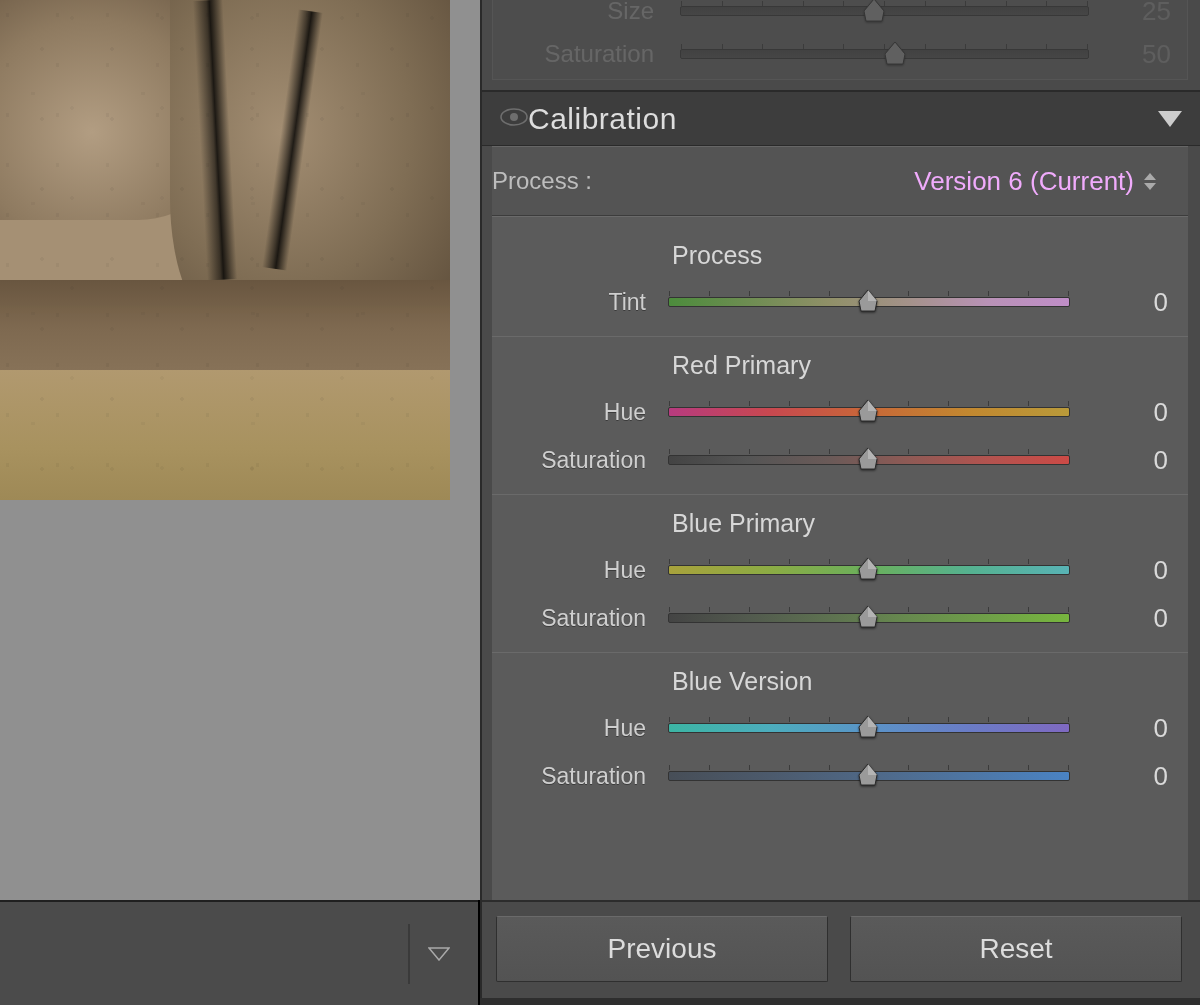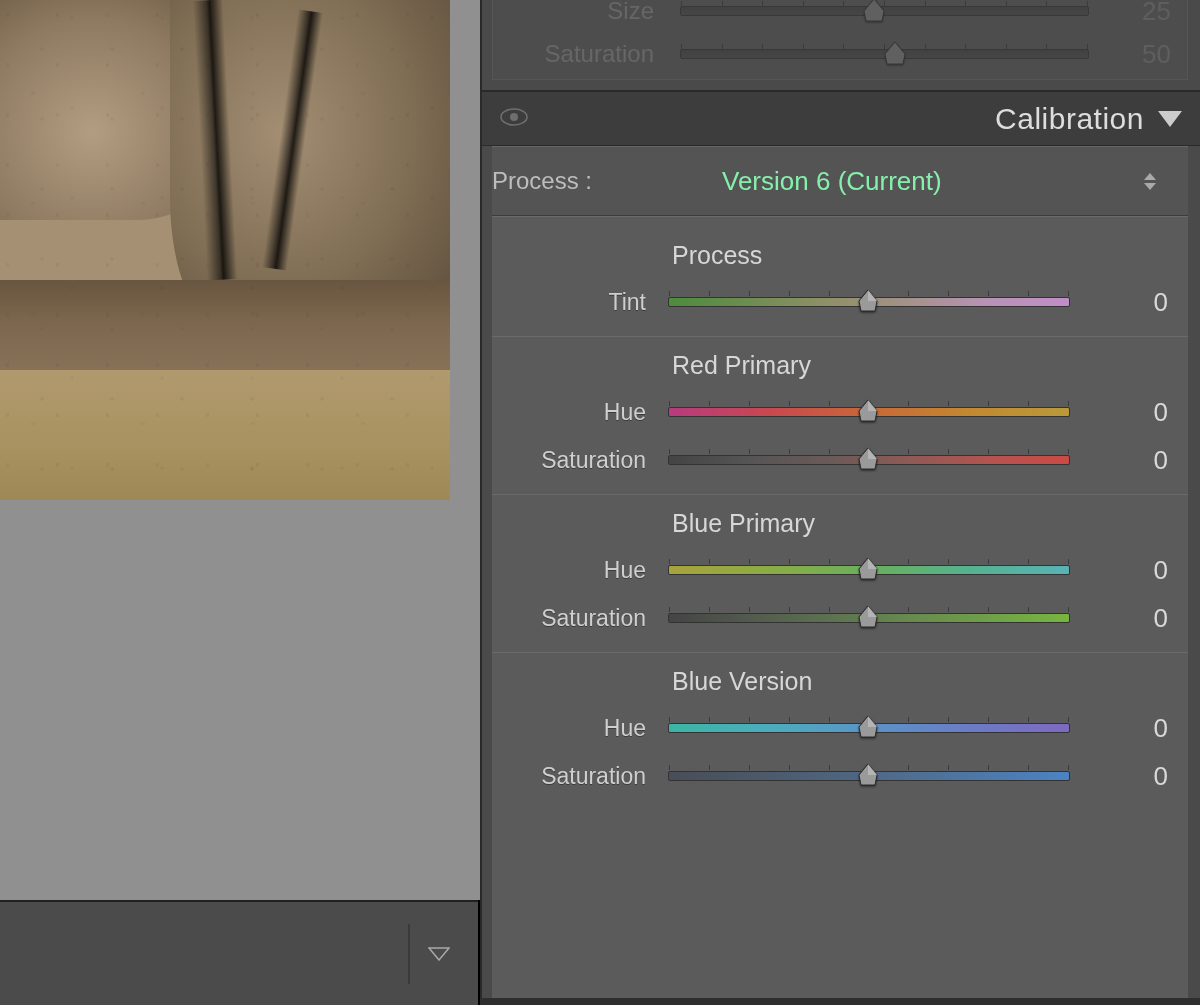--- a/index.html
+++ b/index.html
@@ -31,26 +31,26 @@
   .grain-row { display:flex; align-items:center; height:42px; padding:0 16px 0 0; position:relative; }
   .grain-label { width:175px; text-align:right; color:#9a9a9a; font-size:24px; padding-right:14px; }
   .grain-track { flex:1; height:10px; background:linear-gradient(180deg,#474747,#4e4e4e); border:1px solid #333; border-radius:2px; position:relative; margin:0 12px; }
   .grain-ticks { position:absolute; inset:-6px 0 auto 0; height:6px; display:flex; justify-content:space-between; }
   .grain-ticks span { width:1px; height:5px; background:#3a3a3a; }
   .grain-value { width:70px; text-align:right; color:#888; font-size:26px; }
   .grain-knob { position:absolute; top:-8px; width:20px; height:24px; }
   .knob-svg { width:20px; height:24px; display:block; filter: drop-shadow(0 1px 1px rgba(0,0,0,.6)); }
 
   .panel-header { height:56px; background:#3d3d3d; border-top:2px solid #2a2a2a; border-bottom:1px solid #2a2a2a; display:flex; align-items:center; padding:0 18px 0 18px; }
-  .panel-title { flex:1; text-align:right; color:#ddd; font-size:30px; font-weight:400; letter-spacing:.5px; padding-right:14px; }
+  .panel-title { flex:1; color:#ddd; font-size:30px; font-weight:400; letter-spacing:.5px; padding-right:14px; }
   .triangle-down { width:0; height:0; border-left:12px solid transparent; border-right:12px solid transparent; border-top:16px solid #ccc; }
 
   .process-row { background:#545454; height:70px; display:flex; align-items:center; border-bottom:1px solid #3c3c3c; border-top:1px solid #666; margin:0 12px 0 10px; padding:0 32px 0 0; }
   .process-label { color:#bdbdbd; font-size:24px; width:230px; padding-right:36px; }
-  .process-value { color:#86efac; font-size:26px; flex:1; padding-right:10px; }
+  .process-value { color:#f0abfc; font-size:26px; flex:1; text-align:right; padding-right:10px; }
   .updown { display:inline-flex; flex-direction:column; gap:3px; }
   .updown div { width:0; height:0; border-left:6px solid transparent; border-right:6px solid transparent; }
   .up { border-bottom:7px solid #aaa; }
   .down { border-top:7px solid #aaa; }
 
   .calib-body { flex:1; background:#5b5b5b; margin:0 12px 0 10px; border-top:1px solid #6a6a6a; padding:14px 0 18px 0; }
   .section-title { color:#d7d7d7; font-size:25px; padding:10px 0 8px 180px; }
   .slider-row { display:flex; align-items:center; height:48px; padding:0 20px 0 0; }
   .slider-label { width:170px; text-align:right; font-size:23px; color:#cfcfcf; padding-right:16px; text-shadow:0 1px 0 rgba(0,0,0,.35); }
   .slider-track { flex:1; height:10px; border:1px solid #333; border-radius:2px; position:relative; margin:0 6px; }
@@ -360,13 +360,17 @@
             <svg class="knob-svg" viewBox="0 0 20 24">
               <path d="M10 1 L19 12 L17 22 L3 22 L1 12 Z" fill="#9a9a9a" stroke="#2a2a2a"></path>
               <path d="M10 1 L19 12 L10 12 Z" fill="#b4b4b4"></path>
             </svg>
           </div>
       </div>
       <div class="slider-value">0</div>
     </div>
   </div>
 
+  <div class="footer-btns">
+    <div class="btn">Previous</div>
+    <div class="btn">Reset</div>
+  </div>
 </div>
 
 </body></html>

